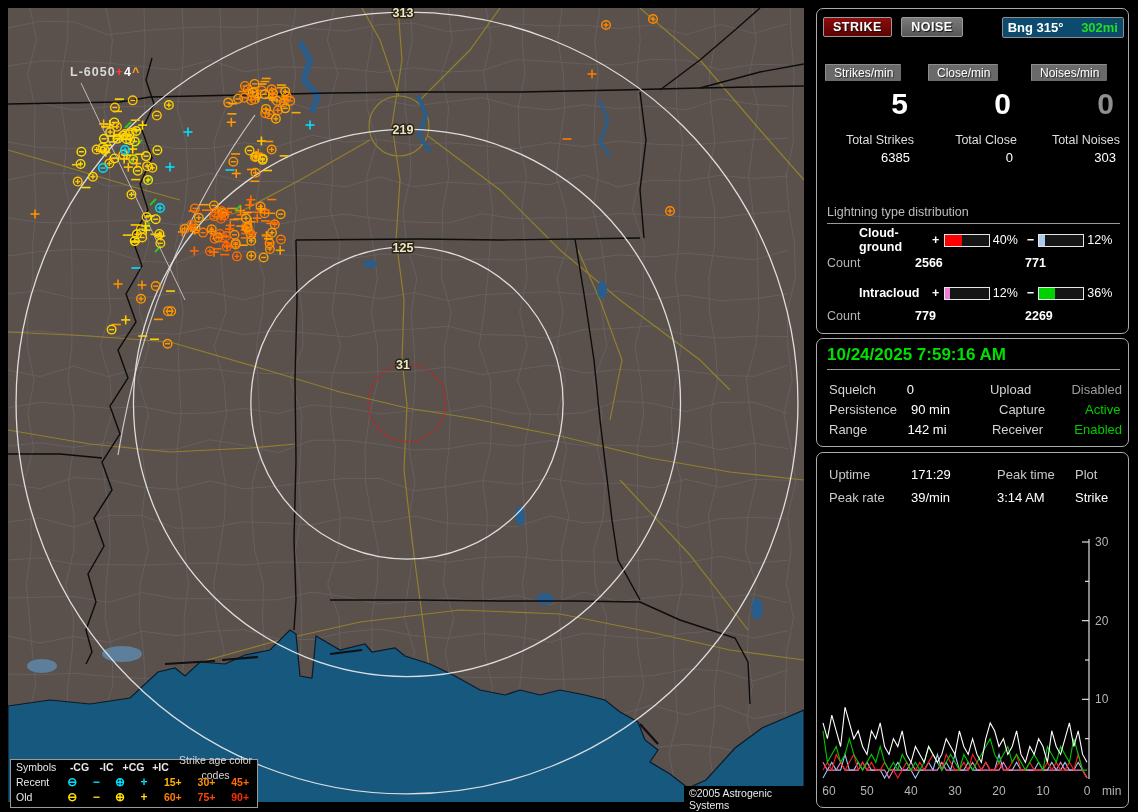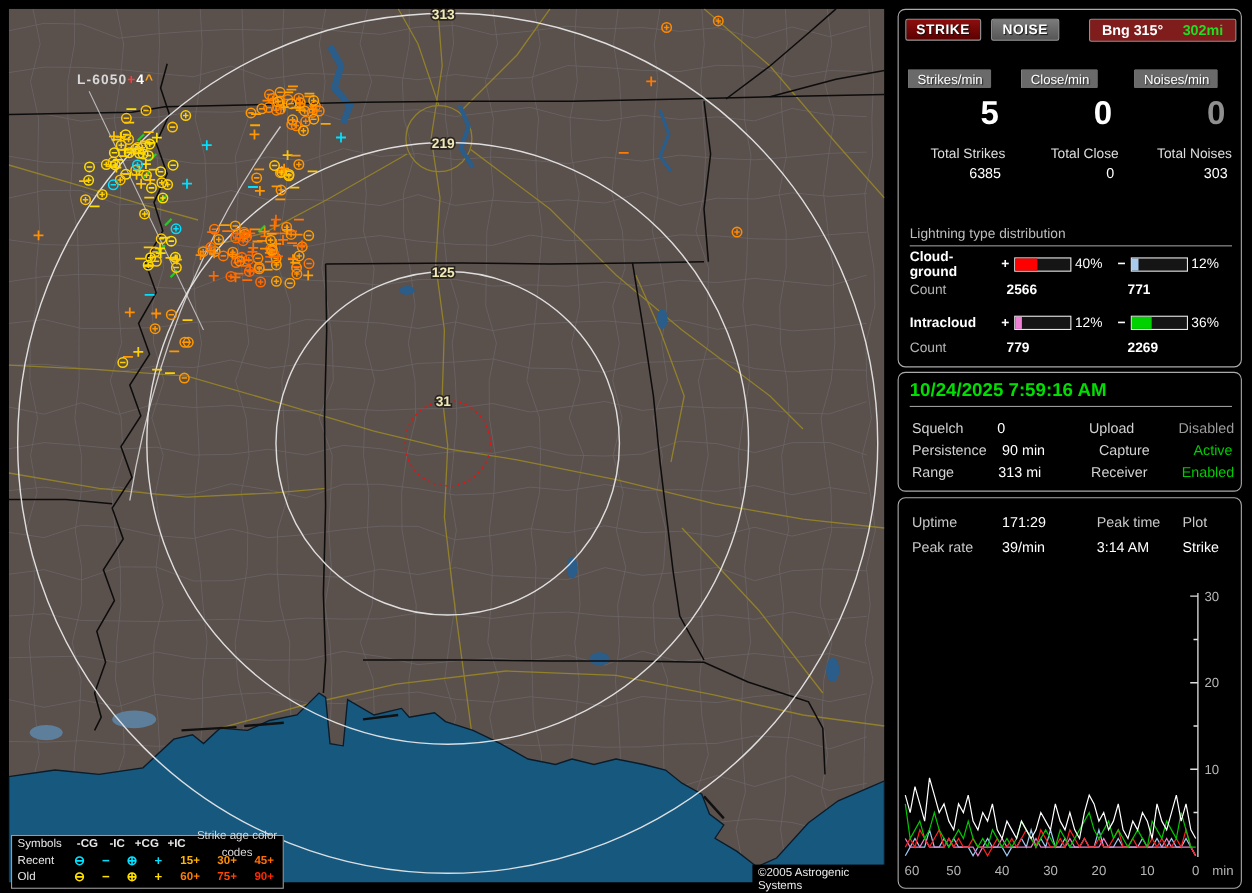--- a/index.html
+++ b/index.html
@@ -24,35 +24,35 @@
   #box2{top:338px;height:109px;}
   #box3{top:452px;height:356px;}
   
   #btnrow{position:absolute;left:6px;top:8px;right:4px;height:22px;}
   .pbtn{display:inline-block;font-size:12.5px;font-weight:bold;letter-spacing:.5px;color:#fff;
     border:1px solid #9a9a9a;border-radius:2px;padding:2px 9px;margin-right:5px;
     text-shadow:1px 1px 1px #111;vertical-align:top;cursor:default;}
   #strikebtn{background:linear-gradient(#8d0d0d,#5c0101);}
   #noisebtn{background:linear-gradient(#7b7b7b,#565656);}
   #bngpill{position:absolute;right:0;top:0;border:1px solid #8e8e8e;border-radius:2px;
-    background:#7f1d1d;padding:2px 11px;font-size:13px;font-weight:bold;}
+    background:#0c4a6e;padding:2px 5px;font-size:13px;font-weight:bold;}
   #bngpill .dist{color:#22dd22;margin-left:14px;}
   
   #counters{position:absolute;left:4px;top:54px;right:4px;display:grid;
     grid-template-columns:1fr 1fr 1fr;column-gap:6px;}
   .cnt-badge{display:inline-block;background:#6a6a6a;color:#fff;font-size:12px;
     padding:1px 8px;border-radius:1px;margin-left:4px;text-shadow:1px 1px 1px #2a2a2a;
     border-top:1px solid #8d8d8d;border-left:1px solid #8d8d8d;}
   .cnt-rate{font-size:30px;font-weight:bold;text-align:right;padding-right:10px;margin-top:6px;height:38px;}
   .cnt-tlabel{font-size:12.5px;color:#dedede;text-align:right;padding-right:4px;margin-top:8px;}
   .cnt-tval{font-size:13px;color:#fff;text-align:right;padding-right:8px;margin-top:3px;}
   
   #dist{position:absolute;left:10px;top:196px;right:8px;font-size:12.5px;}
   #dist-title{color:#bdbdbd;padding-bottom:4px;border-bottom:1px solid #9a9a9a;}
-  .drow{display:flex;align-items:center;margin-top:9px;height:14px;}
+  .drow{display:flex;align-items:center;margin-top:9px;height:14px;margin-left:32px;}
   .dlabel{width:88px;font-weight:bold;color:#fff;}
   .dsign{width:12px;font-weight:bold;text-align:center;}
   .dbar{width:54px;height:11px;border:1px solid #e6e6e6;background:#151515;margin:0 3px;}
   .dbar>div{height:100%;}
   .dpct{width:40px;font-weight:normal;}
   .crow{display:flex;margin-top:9px;height:14px;}
   .cl{width:88px;color:#b4b4b4;}
   .cv1{width:110px;font-weight:bold;}
   .cv2{font-weight:bold;}
   
@@ -1330,21 +1330,21 @@
       <div class="s-rv" style="color: rgb(156, 156, 156);">Disabled</div>
     </div>
     <div class="srow">
       <div class="s-l">Persistence</div>
       <div class="s-lv">90 min</div>
       <div class="s-r">Capture</div>
       <div class="s-rv" style="color: rgb(0, 204, 0);">Active</div>
     </div>
     <div class="srow">
       <div class="s-l">Range</div>
-      <div class="s-lv">313 mi</div>
+      <div class="s-lv">142 mi</div>
       <div class="s-r">Receiver</div>
       <div class="s-rv" style="color: rgb(0, 204, 0);">Enabled</div>
     </div>
   </div>
 </div>
 
 <div id="box3" class="panelbox">
   <div id="stats">
     <div class="trow">
       <div class="t-c1">Uptime</div>

